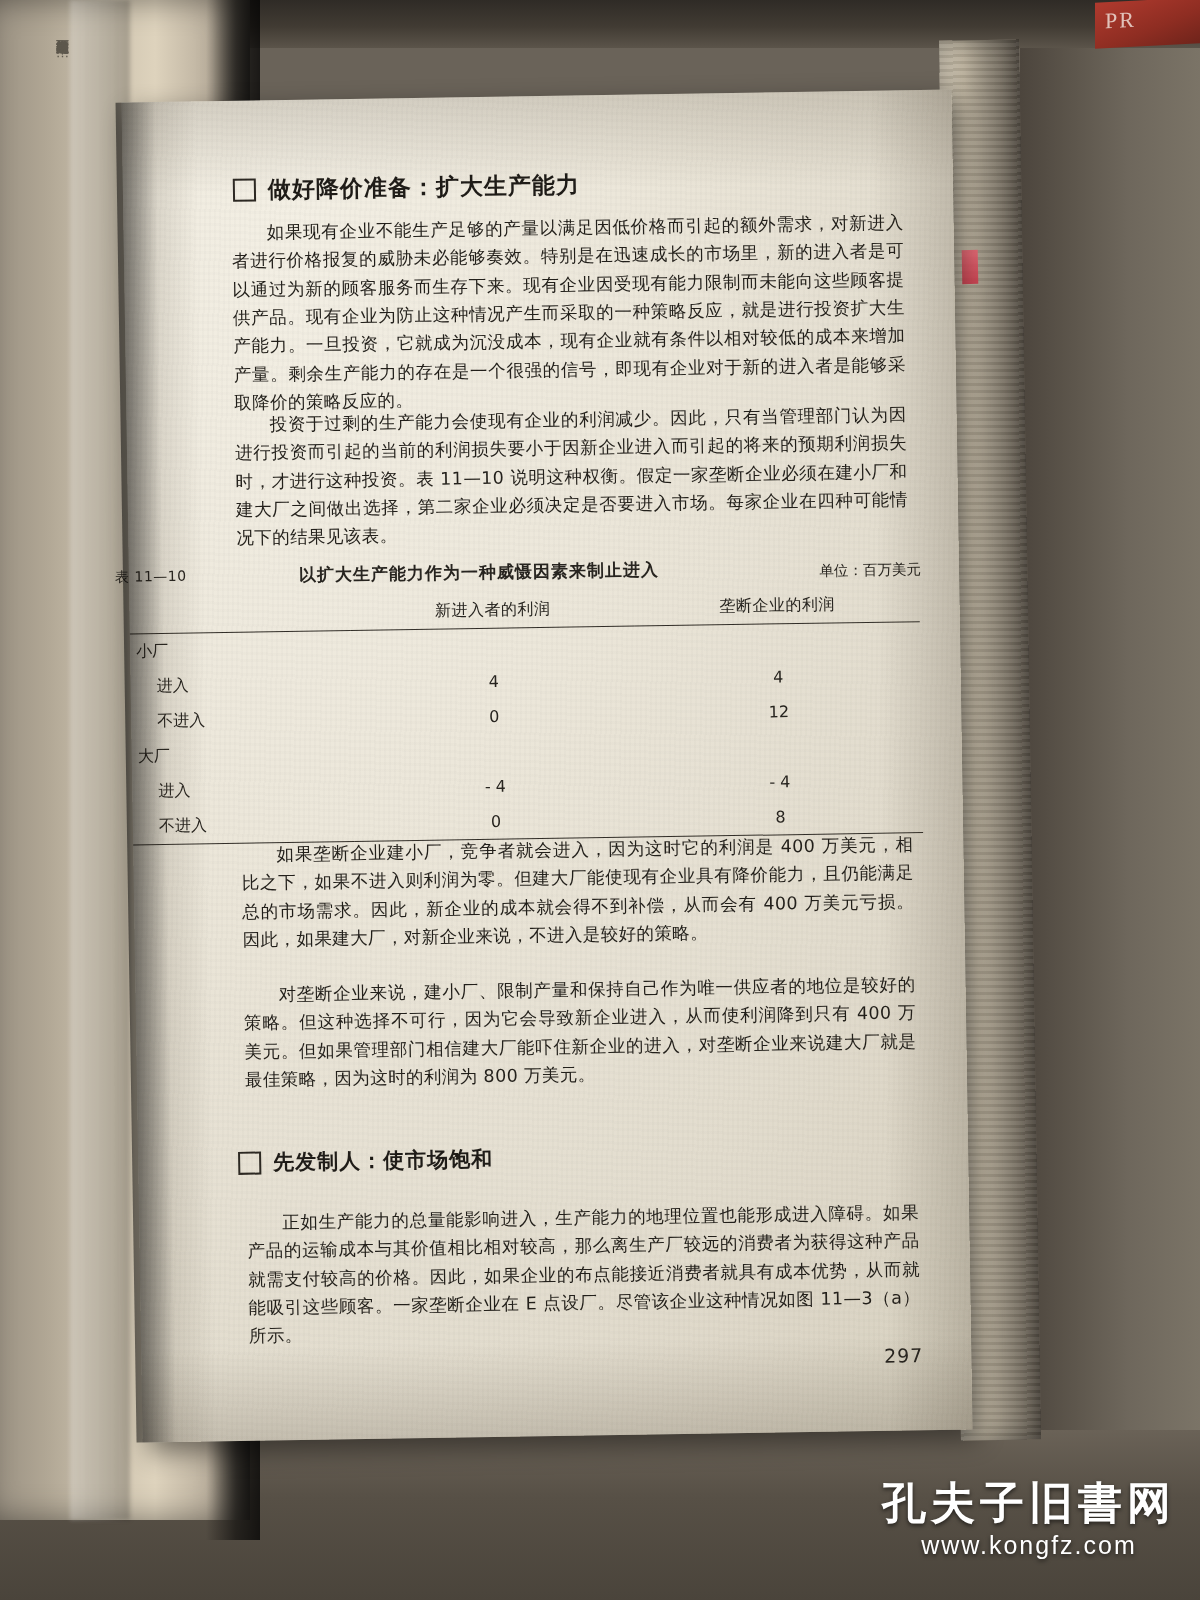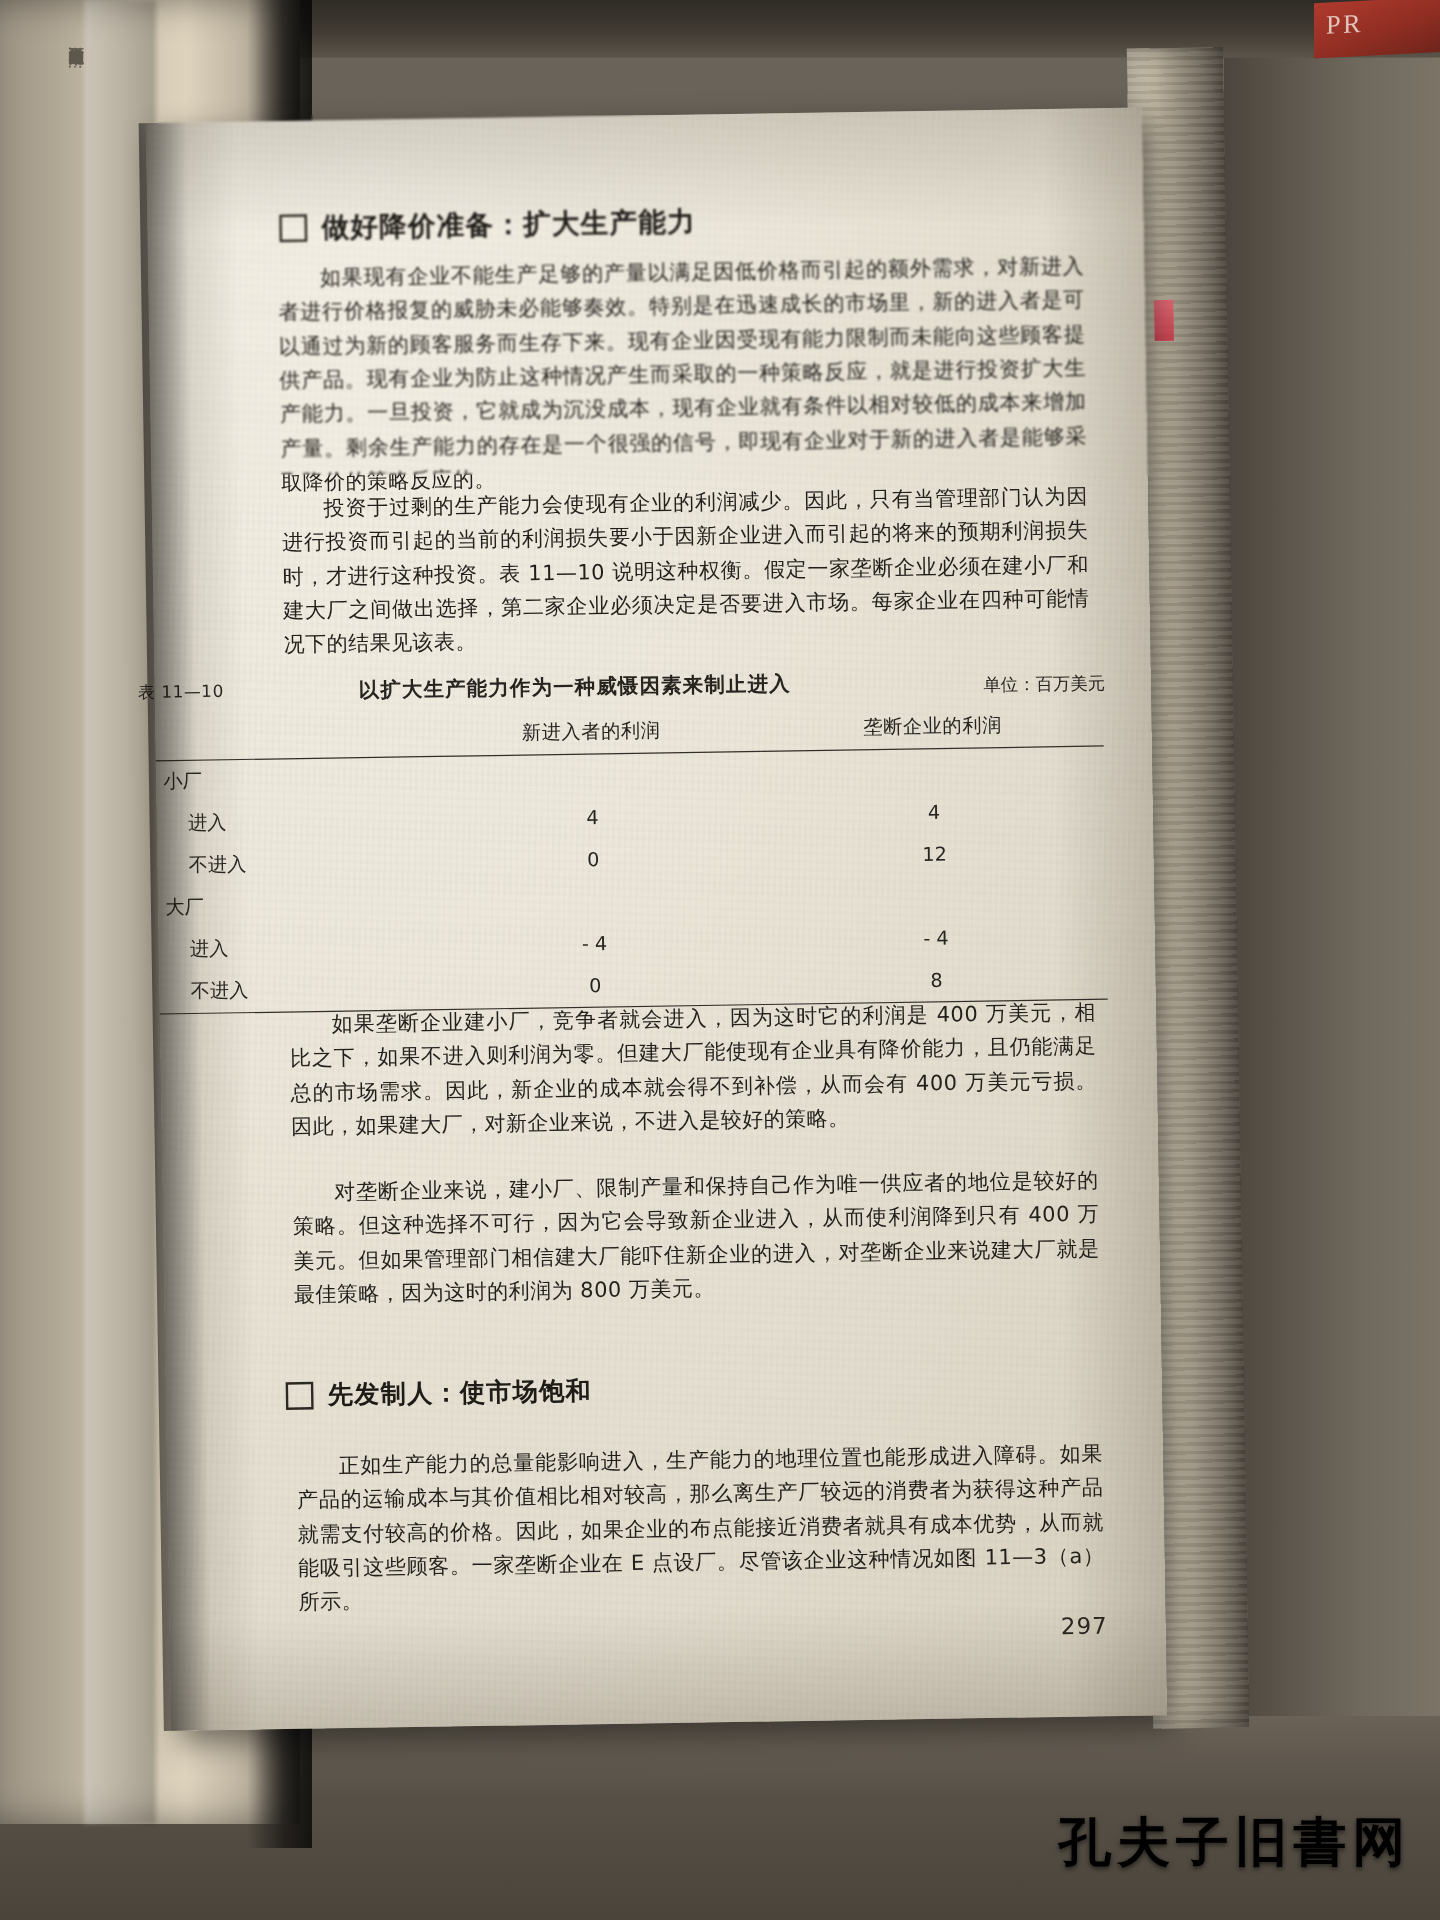--- a/index.html
+++ b/index.html
@@ -253,21 +253,21 @@
     background: linear-gradient(180deg, #e4616f, #c9394a);
     transform: rotate(-1deg);
     opacity: .9;
   }
 
   
   .watermark {
     position: absolute;
     right: 24px; bottom: 40px;
     text-align: center;
-    color: #000000;
+    color: #ffffff;
     text-shadow: 0 2px 4px rgba(0,0,0,.6);
     font-family: "DejaVu Sans", sans-serif;
   }
   .wm-cn {
     font-size: 44px;
     font-weight: bold;
     letter-spacing: 5px;
     line-height: 1.1;
   }
   .wm-url {
@@ -385,14 +385,15 @@
     </div>
     <div class="page-grain"></div>
     <div class="page-vignette"></div>
     <div class="gutter-shadow"></div>
   </div>
 
   <div class="focus-blur-top"></div>
 
   <div class="watermark">
     <div class="wm-cn">孔夫子旧書网</div>
+    <div class="wm-url">www.kongfz.com</div>
   </div>
 </div>
 
 </body></html>

